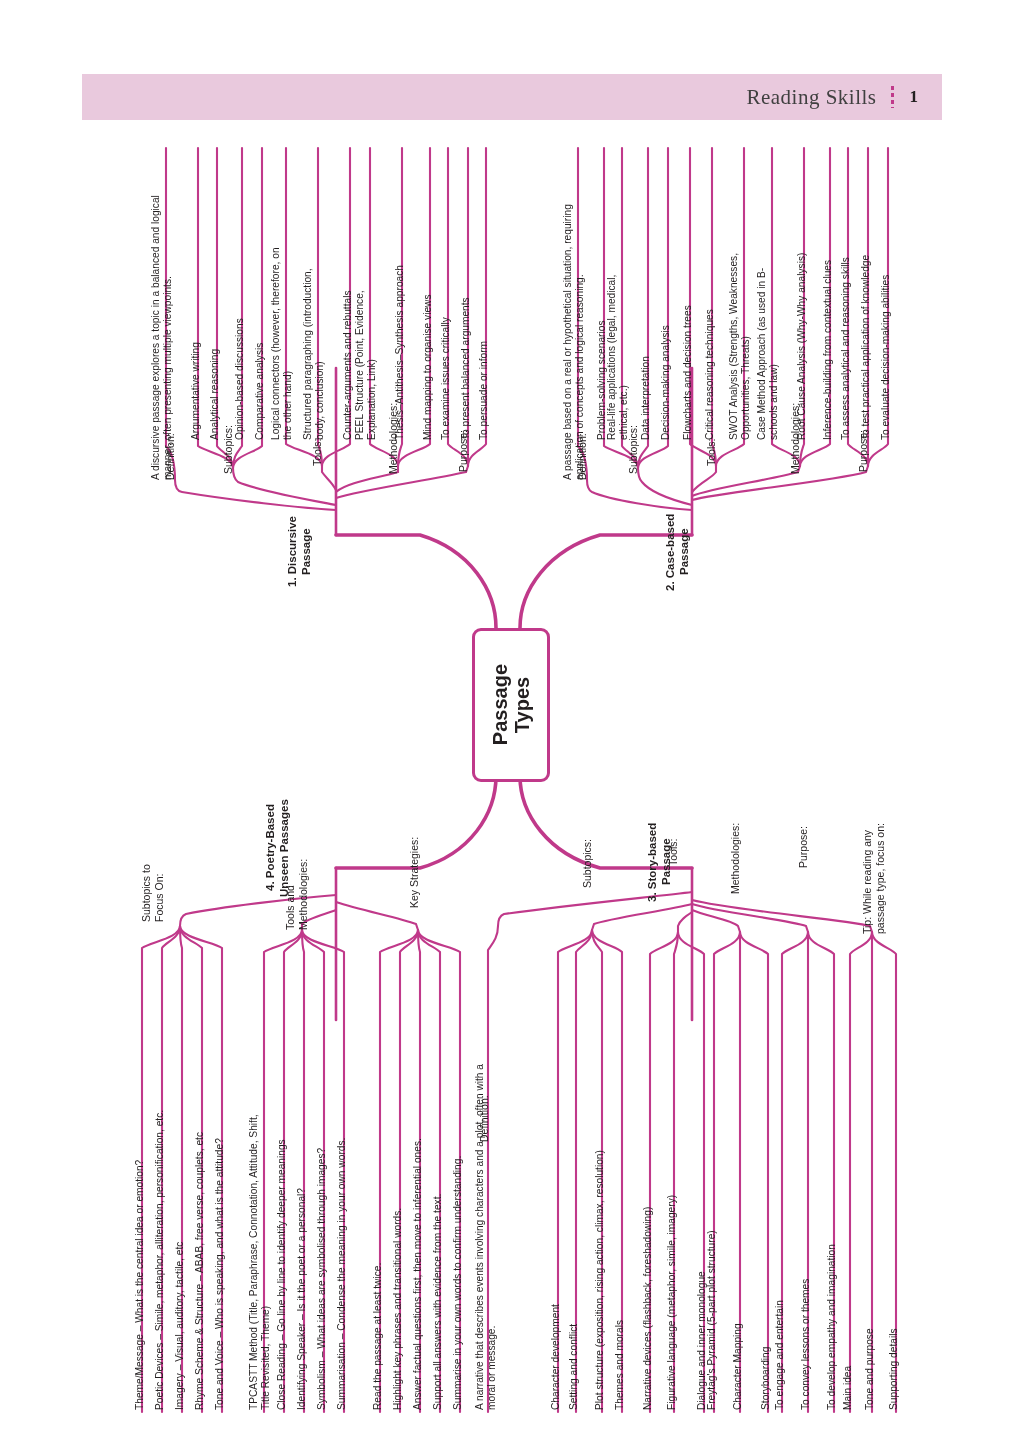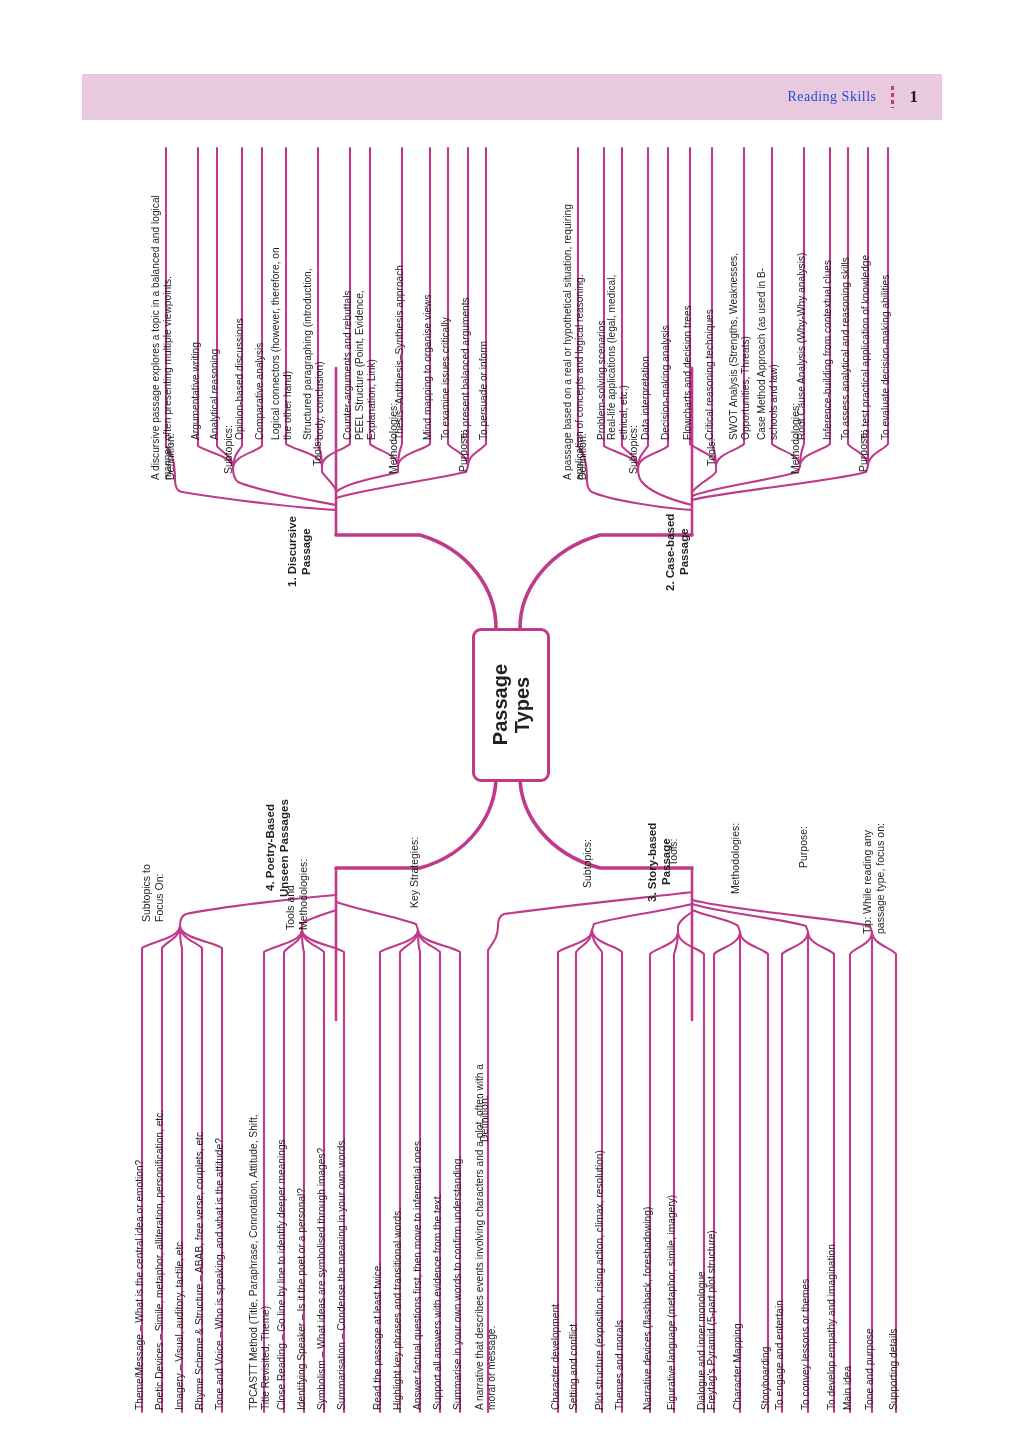--- a/index.html
+++ b/index.html
@@ -14,21 +14,21 @@
   #header-bar{
     position:absolute;left:82px;top:74px;width:860px;height:46px;
     background:#e9c9dd;
   }
   #header-inner{
     position:absolute;right:18px;top:0;height:46px;
     display:flex;align-items:center;gap:0px;
   }
   #header-title{
     font-family:"Liberation Serif", serif;
-    font-size:14px;color:#1d4ed8;letter-spacing:.5px;
+    font-size:21px;color:#404040;letter-spacing:.5px;
     padding-right:14px;
     margin-left:14px;
   }
   #header-sep{
     width:3px;height:22px;
     background:repeating-linear-gradient(to bottom,#c0398a 0,#c0398a 4px,transparent 4px,transparent 7px);
   }
   #header-page{
     font-family:"Liberation Serif", serif;
     font-size:17px;font-weight:bold;color:#231f20;

